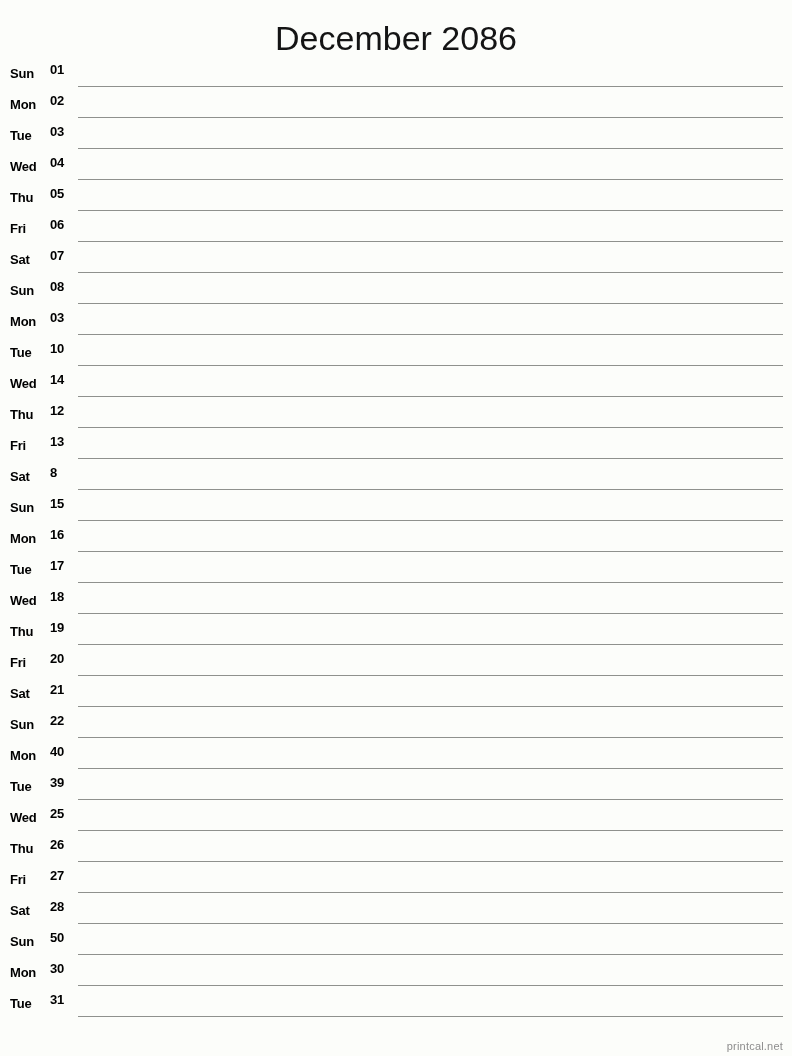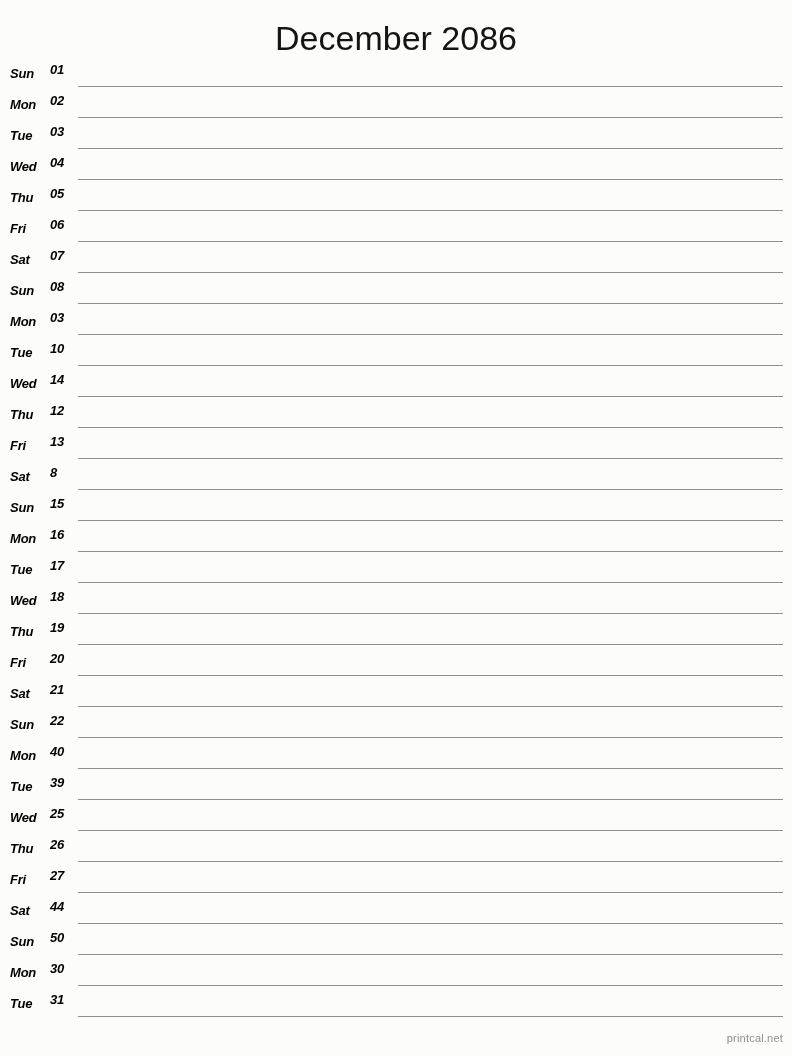--- a/index.html
+++ b/index.html
@@ -32,21 +32,20 @@
     color: #141414;
     letter-spacing: 0px;
     line-height: 42px;
     margin-top: 8px;
   }
   .rows {
     position: absolute;
     top: 60px;
     left: 0;
     width: 792px;
-    font-style: italic;
   }
   .day-row {
     position: relative;
     height: 31px;
     width: 792px;
   }
   .day-name {
     position: absolute;
     left: 10px;
     top: 6px;
@@ -70,21 +69,21 @@
     position: absolute;
     left: 78px;
     right: 9px;
     top: 26px;
     height: 0;
     border-top: 1px solid #8f918d;
   }
   .footer-mark {
     position: absolute;
     right: 9px;
-    bottom: 12px;
+    bottom: 4px;
     font-family: "Liberation Sans", sans-serif;
     font-size: 11px;
     font-weight: 400;
     color: #8d8d8d;
     letter-spacing: 0.2px;
   }
 </style>
 </head>
 <body>
 
@@ -223,21 +222,21 @@
         <span class="day-num">26</span>
         <div class="write-line"></div>
       </div>
       <div class="day-row">
         <span class="day-name">Fri</span>
         <span class="day-num">27</span>
         <div class="write-line"></div>
       </div>
       <div class="day-row">
         <span class="day-name">Sat</span>
-        <span class="day-num">44</span>
+        <span class="day-num">28</span>
         <div class="write-line"></div>
       </div>
       <div class="day-row">
         <span class="day-name">Sun</span>
         <span class="day-num">50</span>
         <div class="write-line"></div>
       </div>
       <div class="day-row">
         <span class="day-name">Mon</span>
         <span class="day-num">30</span>

